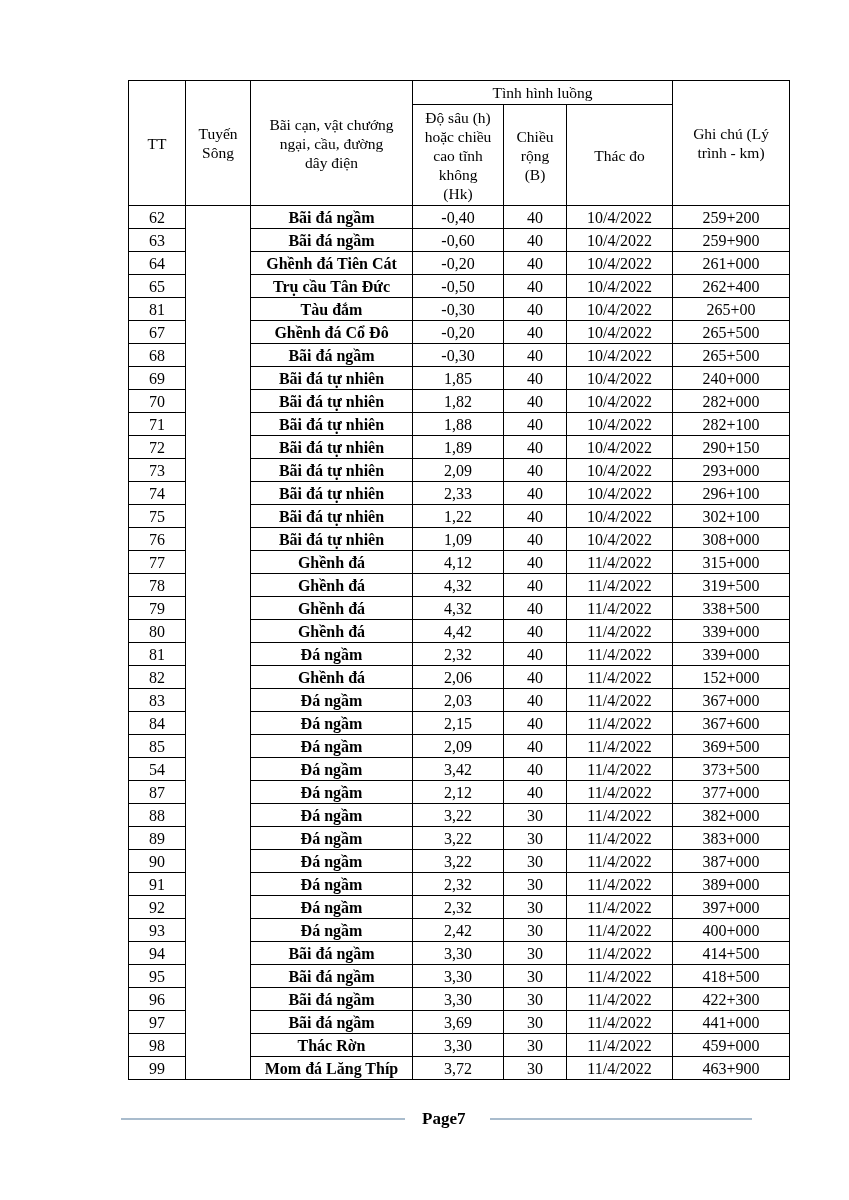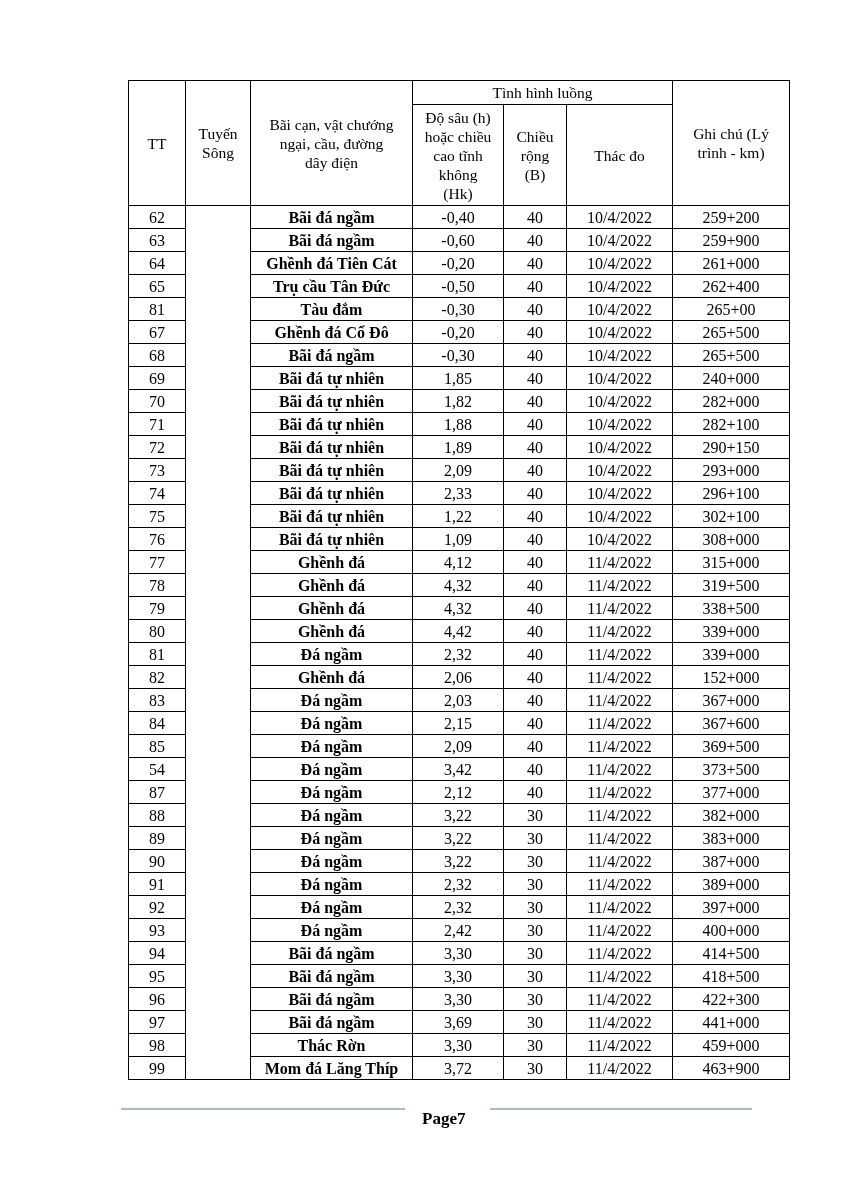--- a/index.html
+++ b/index.html
@@ -48,20 +48,21 @@
     font-weight: bold;
   }
   td, th { line-height: 21px; }
   .footer {
     position: absolute;
     left: 121px;
     top: 1108px;
     width: 634px;
     height: 22px;
     display: flex;
+    align-items: center;
   }
   .footer-line {
     height: 2px;
   }
   .footer-line.left { width: 284px; }
   .footer-line.right { width: 262px; }
   .footer-text {
     font-weight: bold;
     font-size: 17px;
     line-height: 22px;

